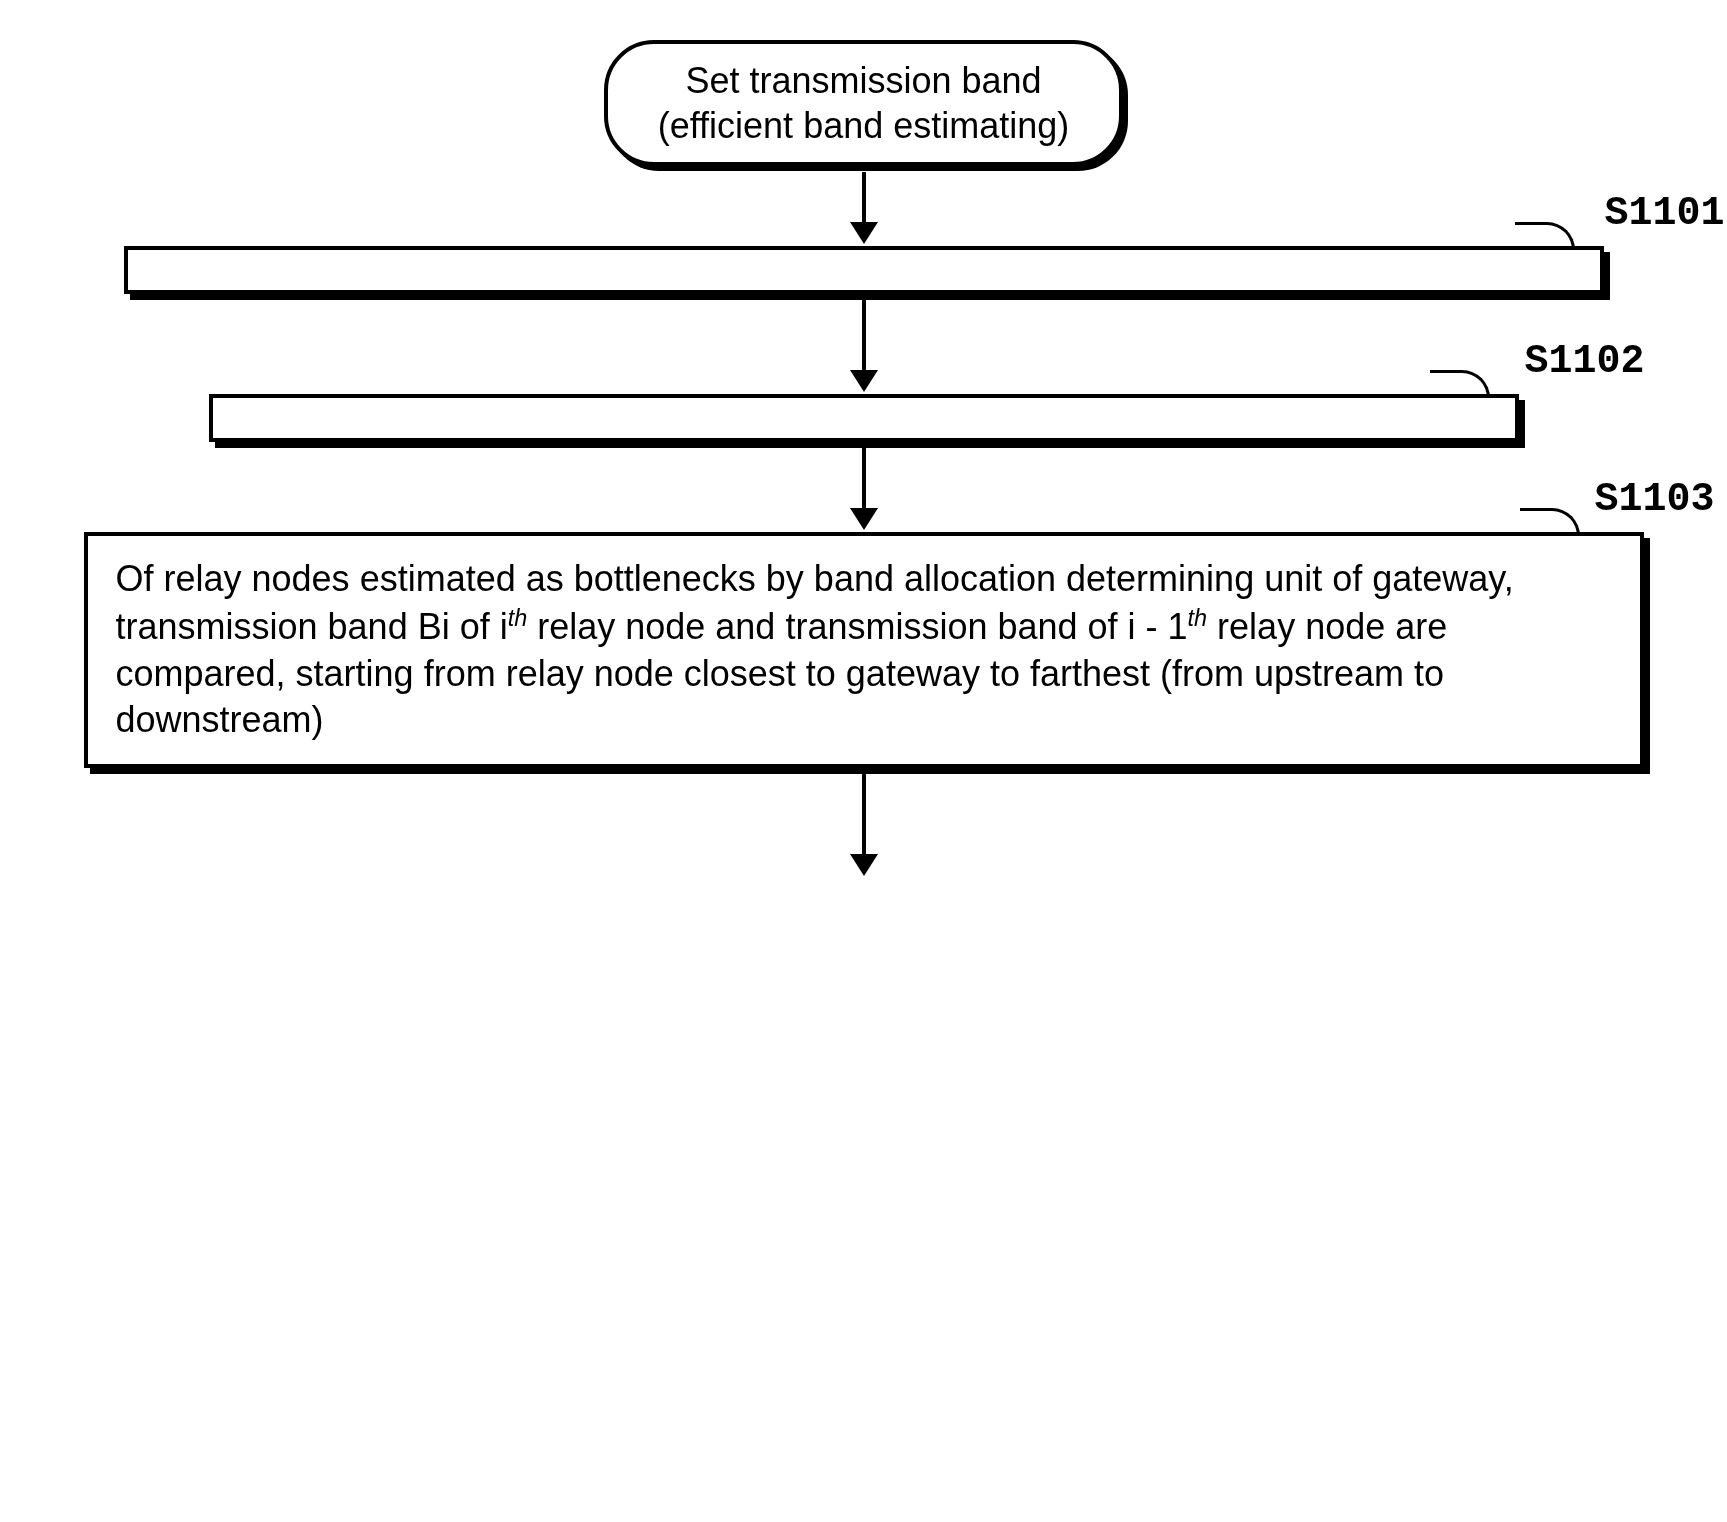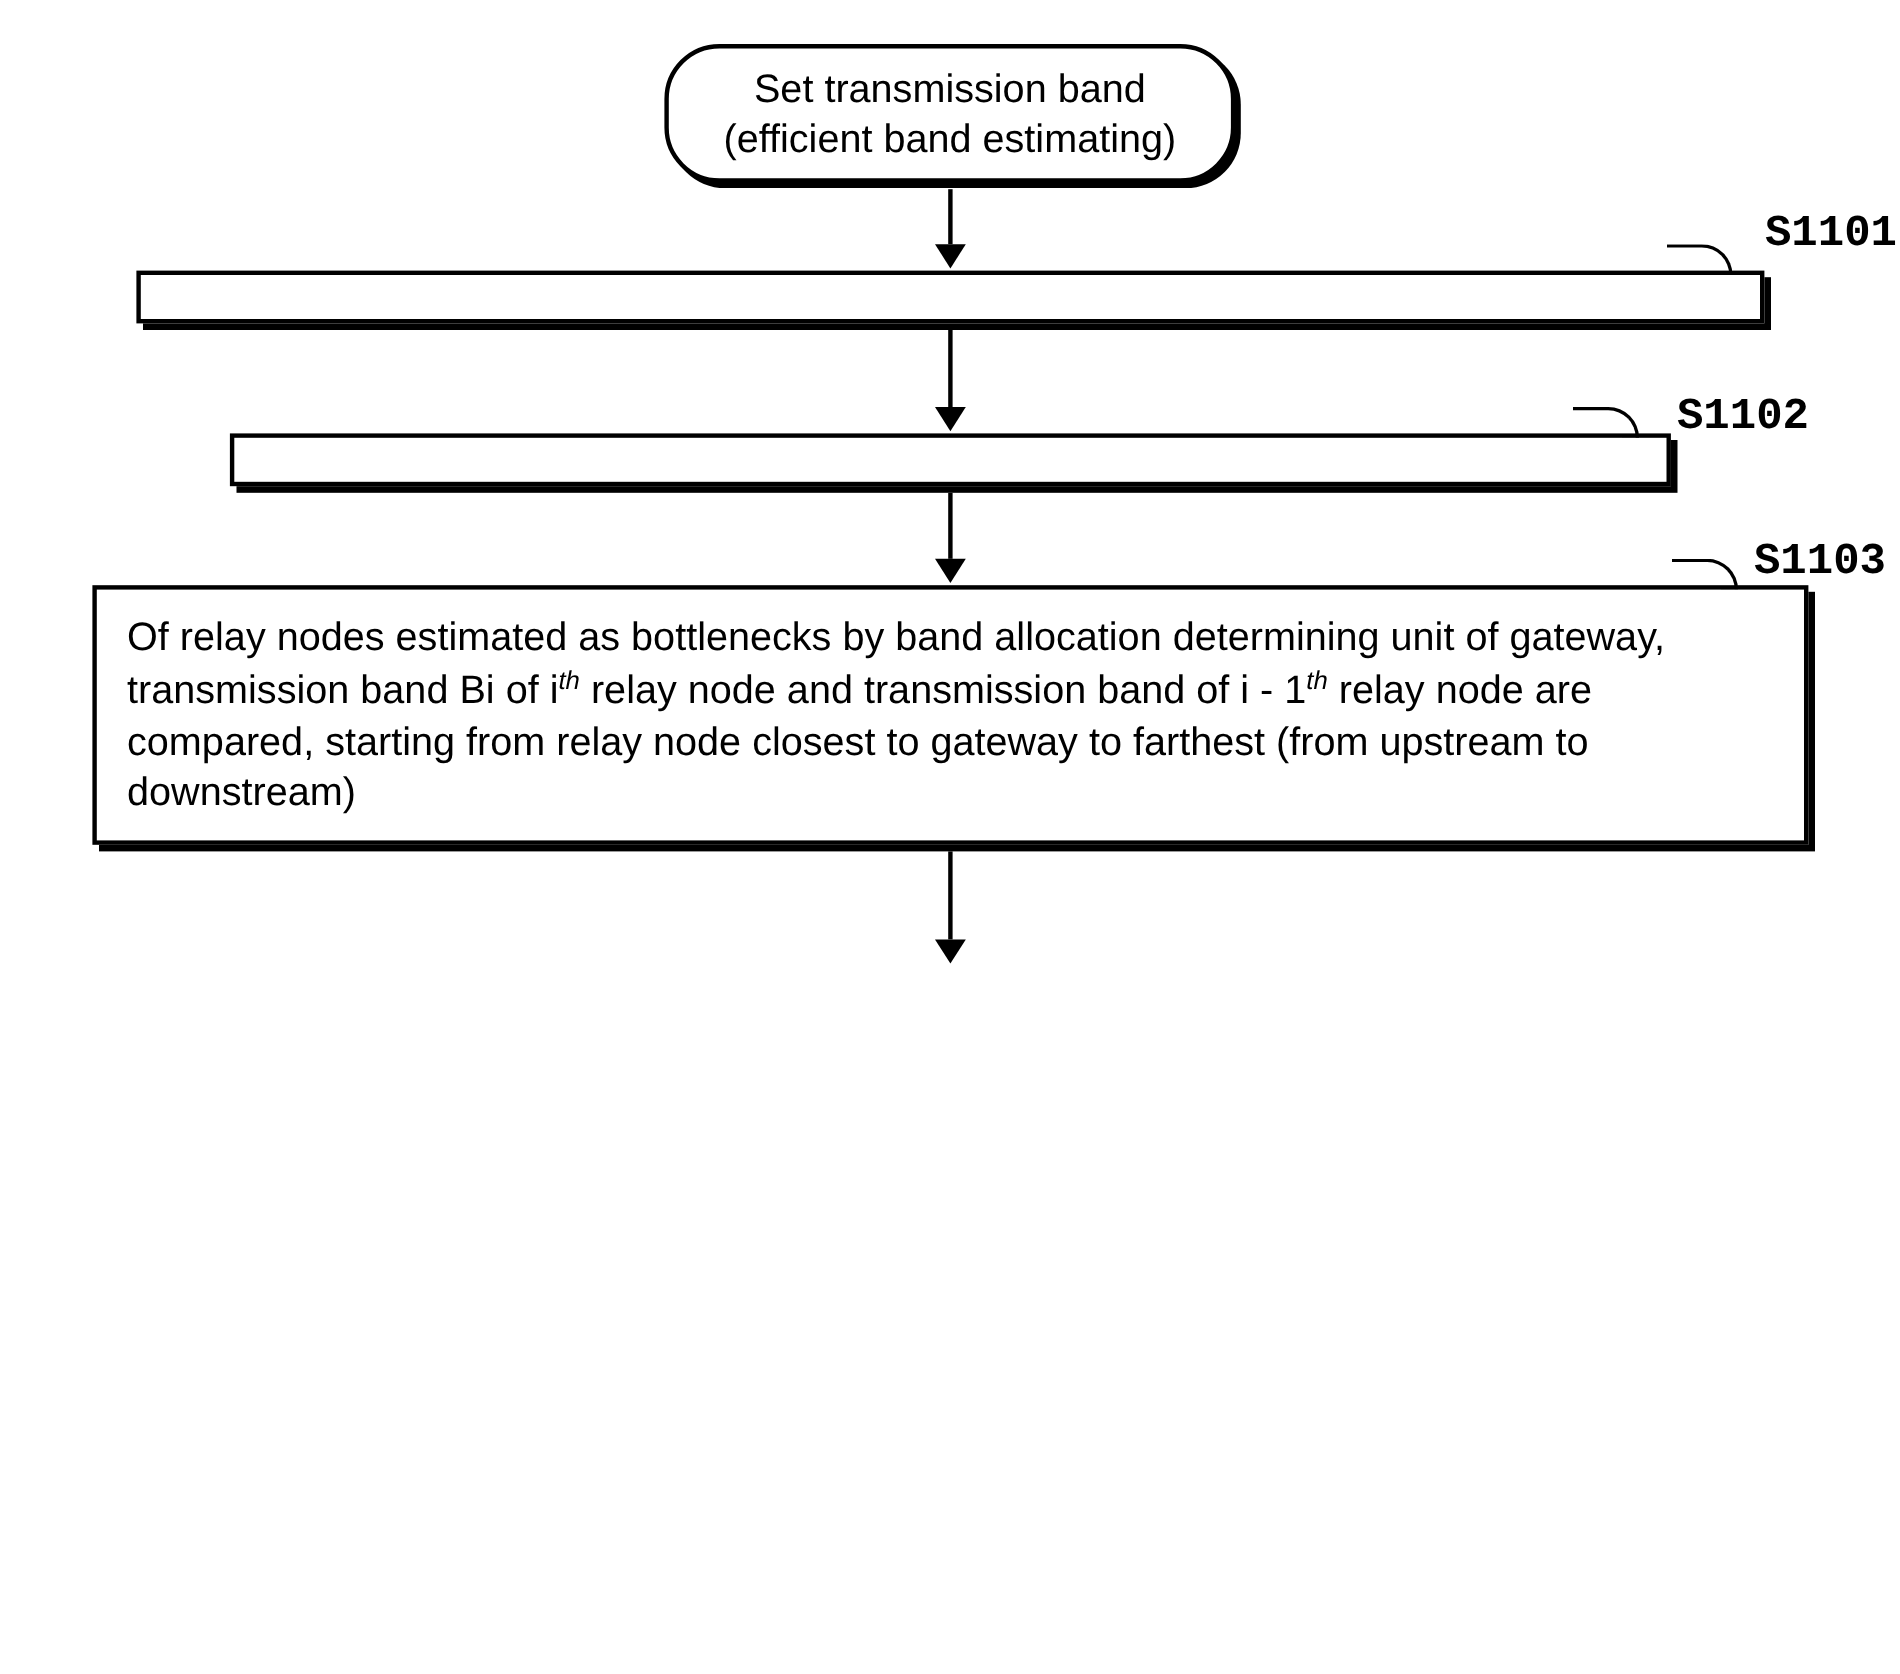--- a/index.html
+++ b/index.html
@@ -89,26 +89,24 @@
       width: 60px;
       height: 28px;
     }
     .label-1 {
       top: -62px;
       right: -125px;
     }
     .label-2 {
       top: -62px;
       right: -130px;
-      margin-top: 18px;
     }
     .label-3 {
       top: -62px;
       right: -75px;
-      margin-top: 12px;
     }
     .arrow {
       display: flex;
       flex-direction: column;
       align-items: center;
       margin: 6px 0 2px 0;
     }
     .arrow-line {
       width: 4px;
       background: black;

